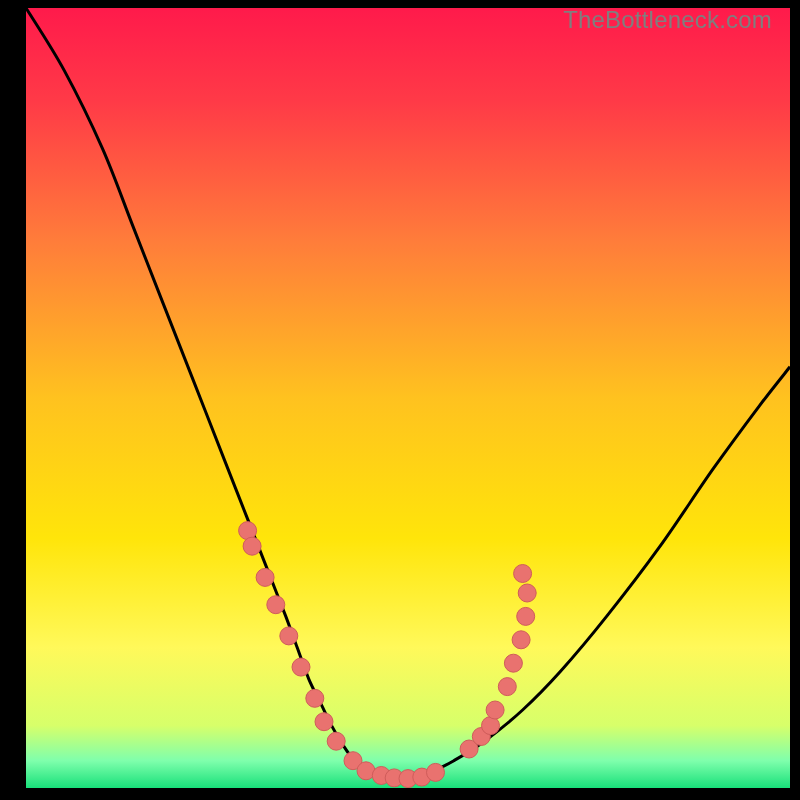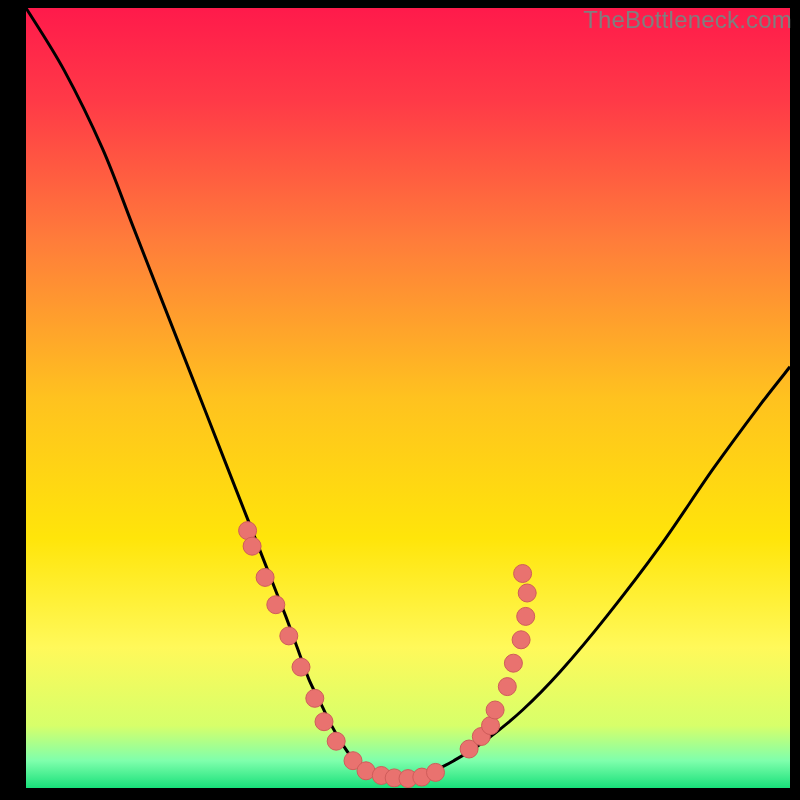--- a/index.html
+++ b/index.html
@@ -20,21 +20,21 @@
   .plot {
     position: absolute;
     left: 26px;
     top: 8px;
     width: 764px;
     height: 780px;
   }
   .watermark {
     position: absolute;
     top: 6px;
-    right: 8px;
+    right: 28px;
     color: #7f7f7f;
     font-size: 24px;
     font-weight: 400;
     letter-spacing: 0.2px;
     user-select: none;
   }
   svg { display: block; }
 </style>
 </head>
 <body>

